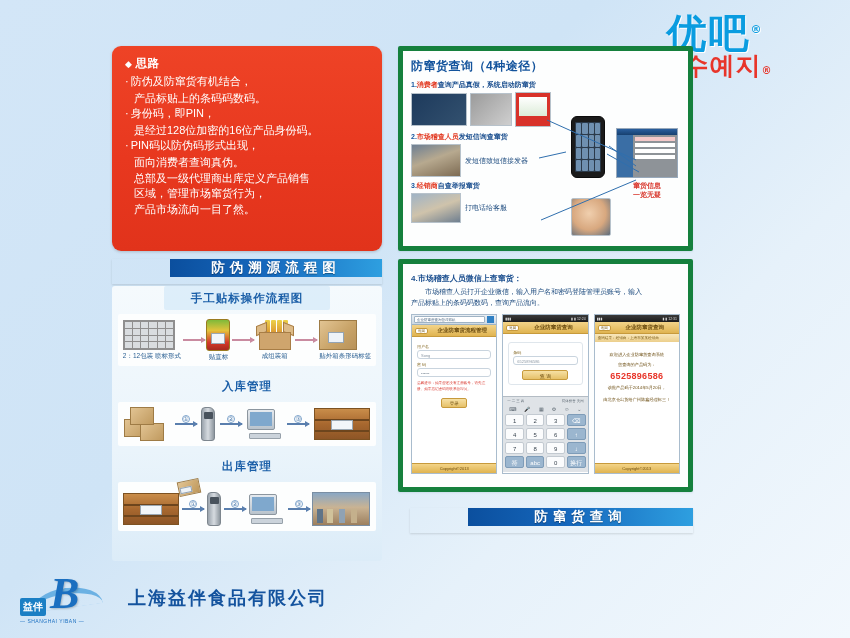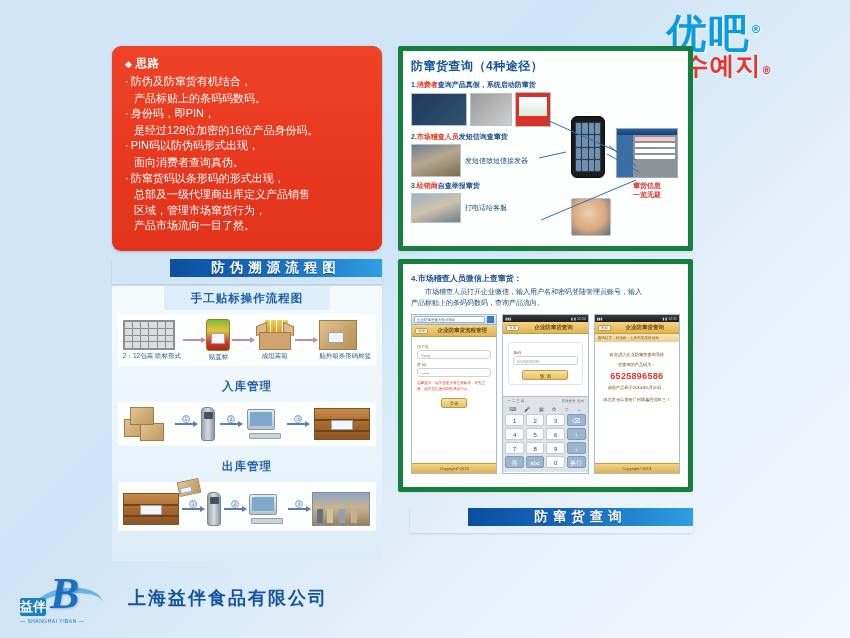--- a/index.html
+++ b/index.html
@@ -232,21 +232,21 @@
     position:absolute; left:30px; top:0; font-size:44px; font-weight:bold; font-style:italic;
     color:#1b6fc0; font-family:"Liberation Serif", serif; line-height:1;
     text-shadow:1px 1px 2px rgba(0,0,0,.2);
   }
   .co-logo .swoosh {
     position:absolute; left:10px; top:16px; width:72px; height:20px;
     border-top:6px solid #5aa8e0; border-radius:50%/100% 100% 0 0; transform:rotate(-8deg); opacity:.85;
   }
   .co-logo .badge {
     position:absolute; left:0; top:26px; width:26px; height:18px; background:#1b7fc4;
-    border-radius:2px; color:#fff; font-size:13px; font-weight:bold; text-align:center; line-height:18px;
+    border-radius:2px; color:#fff; font-size:10px; font-weight:bold; text-align:center; line-height:18px;
   }
   .co-logo .pinyin { position:absolute; left:0; bottom:0; font-size:5px; color:#1b6fc0; letter-spacing:.5px; }
   .co-name { font-size:18px; font-weight:bold; color:#14539e; letter-spacing:2px;
              font-family:"DejaVu Serif", serif; }
 </style>
 </head>
 <body>
 
 <div class="slide">
 
@@ -264,23 +264,20 @@
     </div>
     <div class="rp-sub">产品标贴上的条码码数码。</div>
     <div class="rp-item">
       <span class="bullet">·</span><span>身份码，即PIN，</span>
     </div>
     <div class="rp-sub">是经过128位加密的16位产品身份码。</div>
     <div class="rp-item">
       <span class="bullet">·</span><span>PIN码以防伪码形式出现，</span>
     </div>
     <div class="rp-sub">面向消费者查询真伪。</div>
-    <div class="rp-item">
-      <span class="bullet">·</span><span>防窜货码以条形码的形式出现，</span>
-    </div>
     <div class="rp-sub">总部及一级代理商出库定义产品销售</div>
     <div class="rp-sub">区域，管理市场窜货行为，</div>
     <div class="rp-sub">产品市场流向一目了然。</div>
   </div>
 
   <div class="sec-bar" id="sec-flow">
     <div class="red-block"></div>
     <div class="blue-block">
       <span>防伪溯源流程图</span>
     </div>

